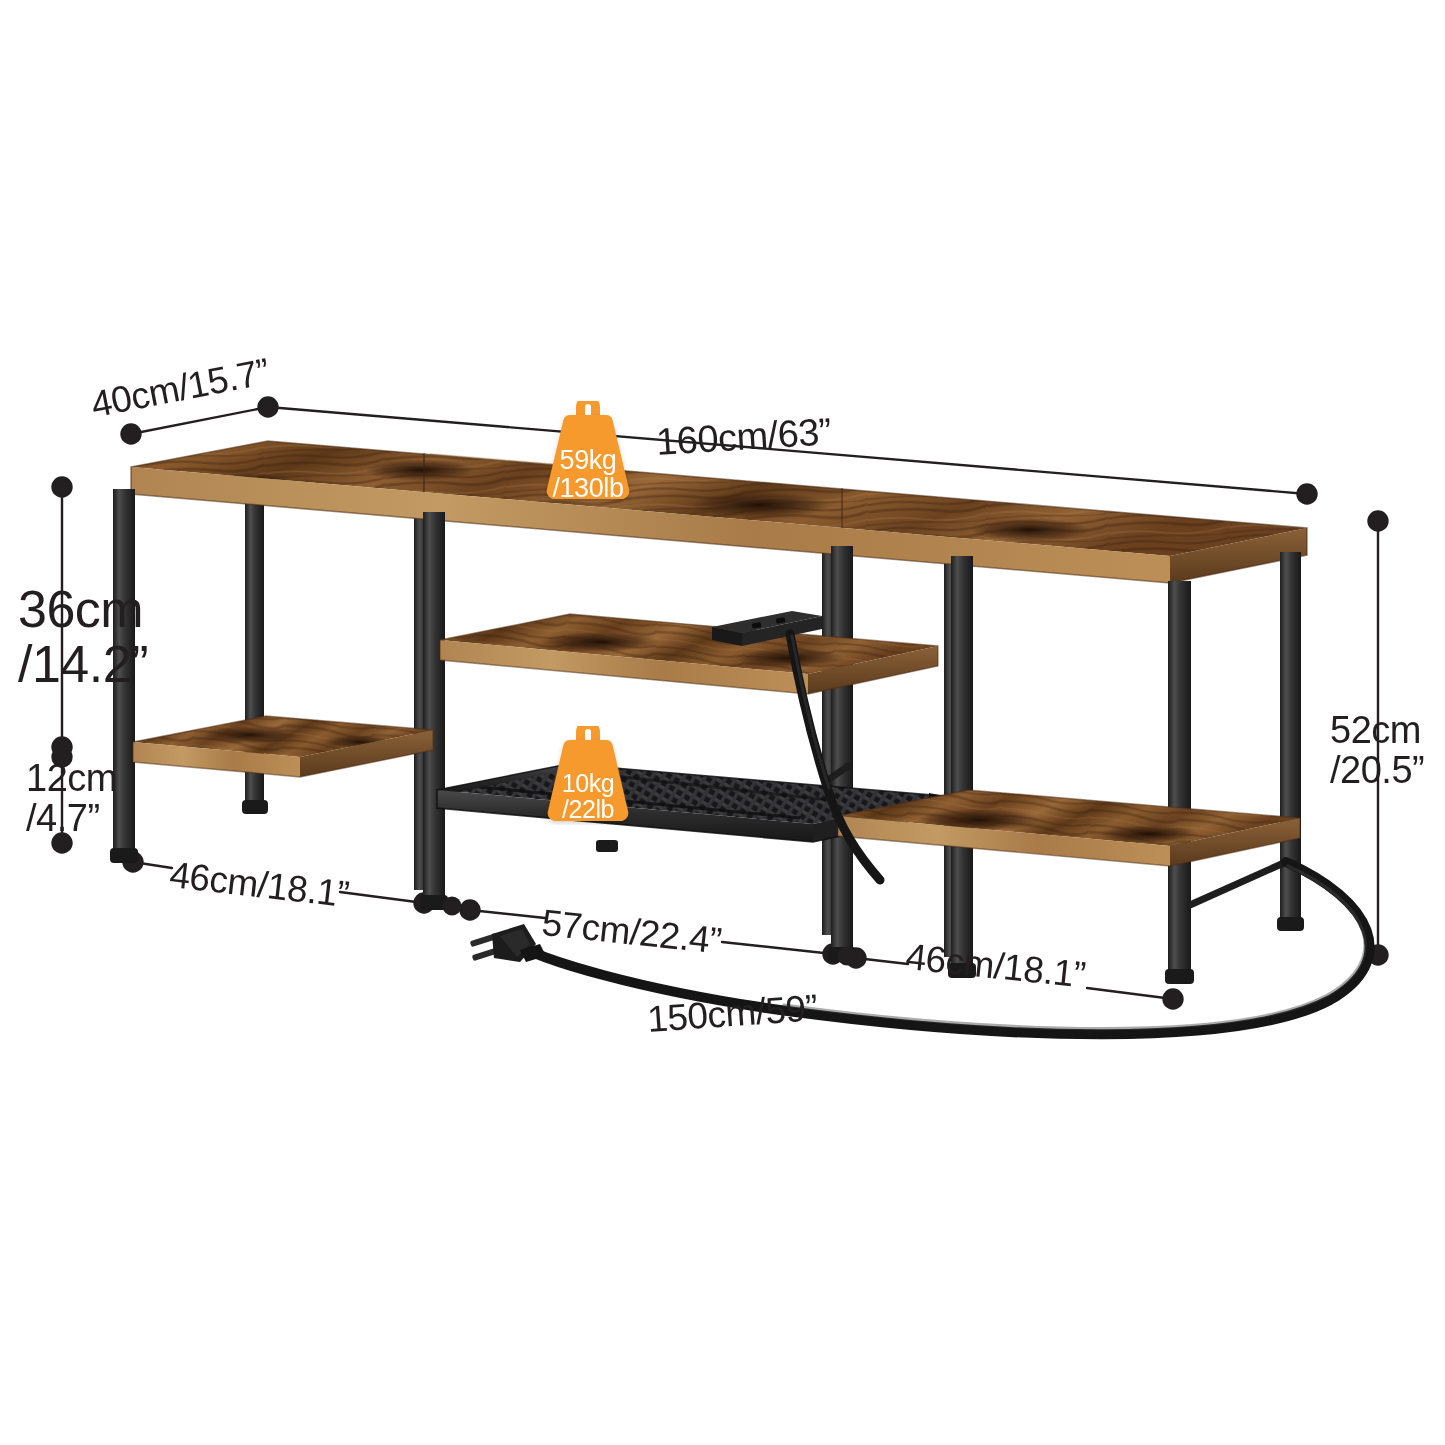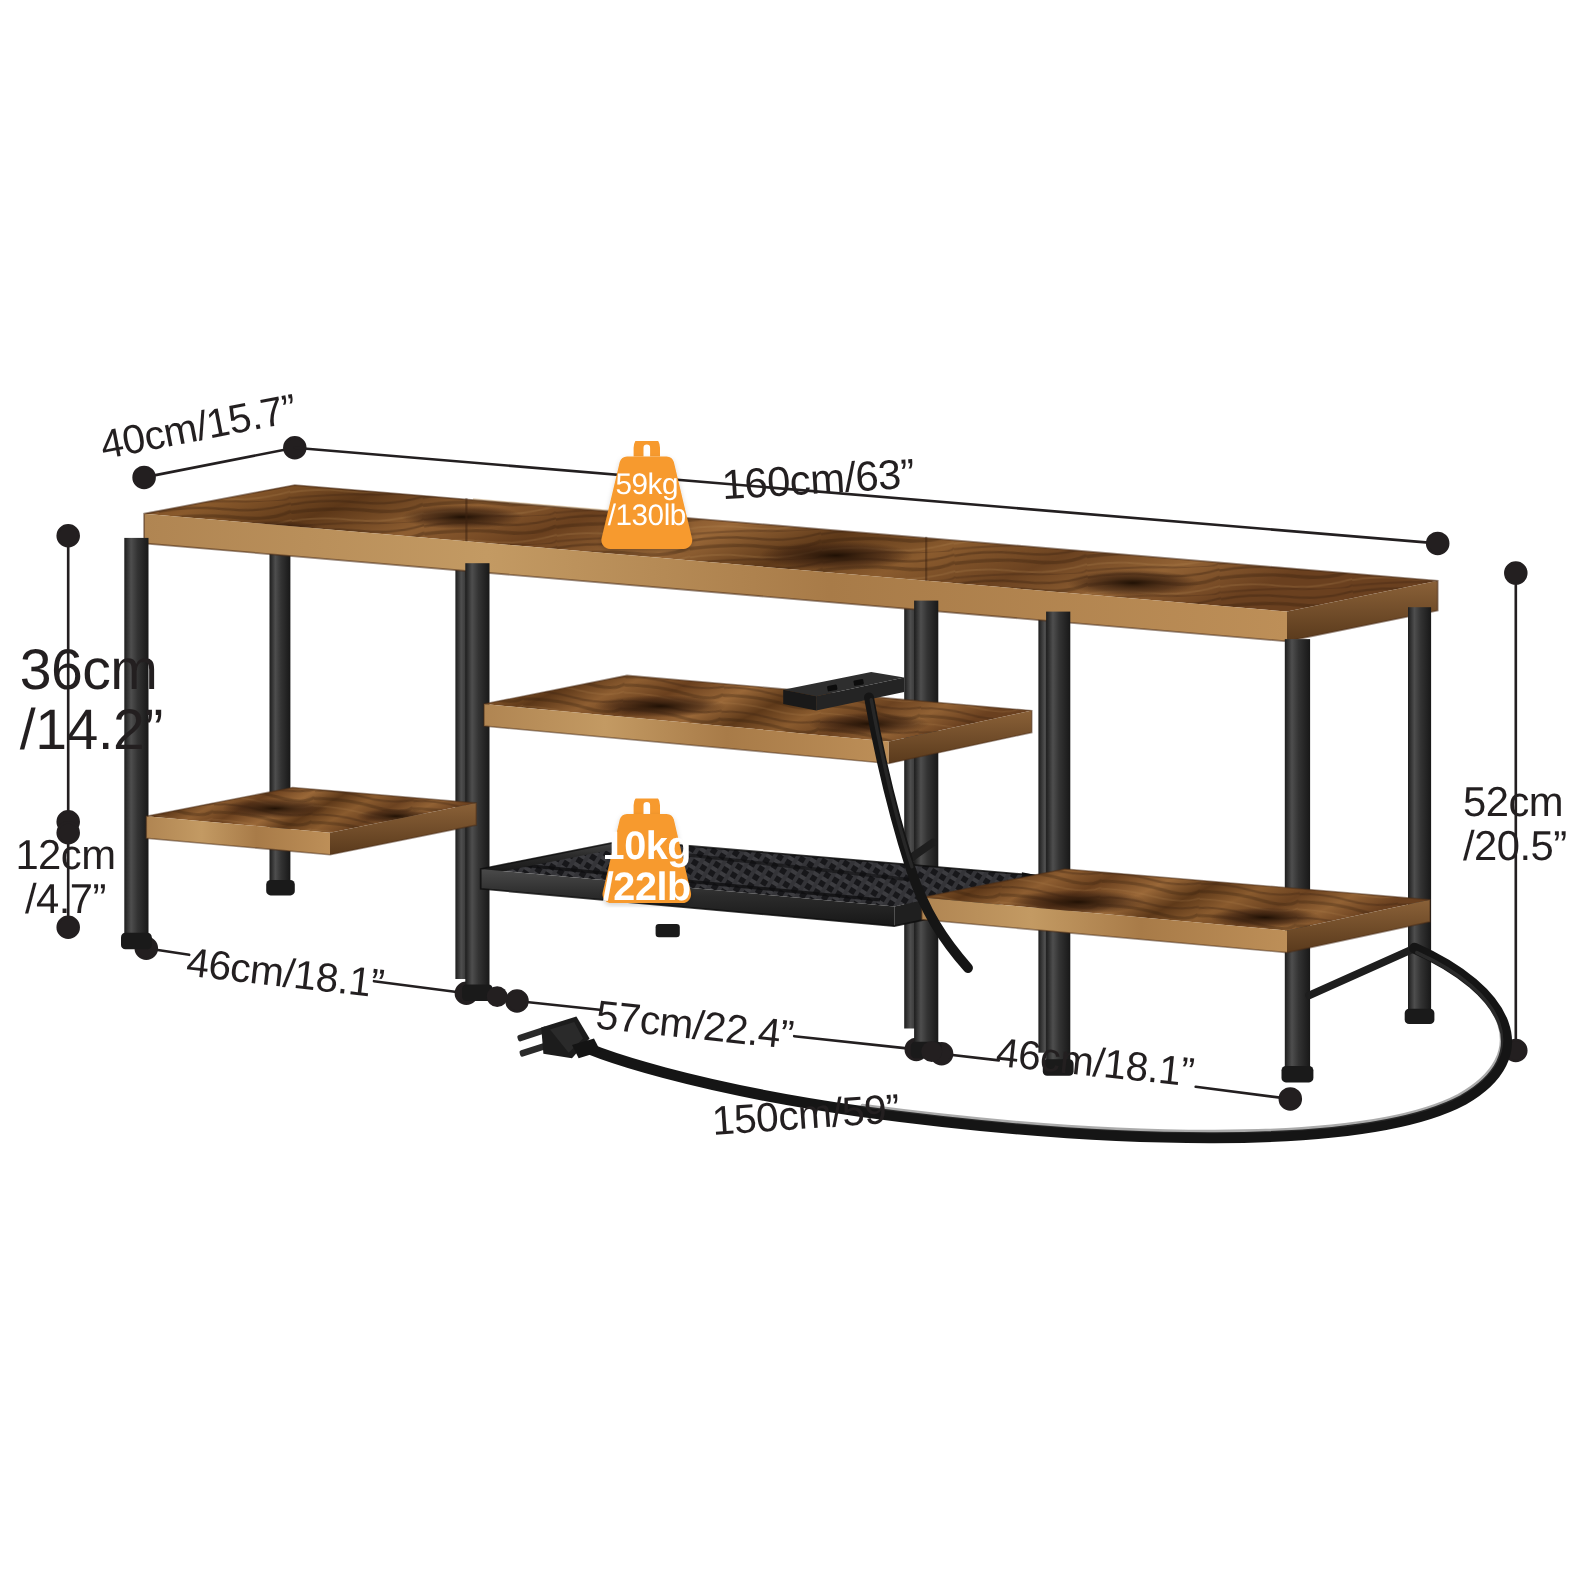--- a/index.html
+++ b/index.html
@@ -33,21 +33,21 @@
     color: #231f20;
     font-weight: 400;
     letter-spacing: -0.5px;
     white-space: pre-line;
     line-height: 1.06;
     user-select: none;
   }
   .dim-40   { left: 88px;  top: 386px;  font-size: 37px; transform: rotate(-11deg); transform-origin: left top; }
   .dim-160  { left: 655px; top: 422px;  font-size: 38px; transform: rotate(-3.5deg); transform-origin: left top; }
   .dim-36   { left: 18px;  top: 582px;  font-size: 52px; text-align: left; }
-  .dim-12   { left: 14px;  top: 758px;  font-size: 38px; text-align: center; }
+  .dim-12   { left: 26px;  top: 758px;  font-size: 38px; text-align: left; }
   .dim-52   { left: 1330px; top: 682px; font-size: 38px; text-align: left; margin-top: 28px; }
   .dim-46a  { left: 172px; top: 855px;  font-size: 37px; transform: rotate(6.5deg); transform-origin: left top; }
   .dim-57   { left: 544px; top: 903px;  font-size: 37px; transform: rotate(6deg); transform-origin: left top; }
   .dim-46b  { left: 908px; top: 937px;  font-size: 37px; transform: rotate(6deg); transform-origin: left top; }
   .dim-150  { left: 646px; top: 1000px; font-size: 37px; transform: rotate(-4deg); transform-origin: left top; }
 
   .badge {
     position: absolute;
     user-select: none;
   }
@@ -55,25 +55,26 @@
     position: absolute;
     left: 0;
     width: 100%;
     text-align: center;
     color: #ffffff;
     font-family: "Liberation Sans", sans-serif;
     font-weight: 400;
     line-height: 1.02;
     white-space: pre-line;
     letter-spacing: -0.4px;
+    margin-top: 20px;
   }
   #badge-top { left: 536px; top: 401px; width: 104px; height: 102px; }
   #badge-top .badge-text { top: 26px; font-size: 27px; }
   #badge-bottom { left: 538px; top: 726px; width: 100px; height: 99px; }
-  #badge-bottom .badge-text { top: 25px; font-size: 36px; font-weight: bold; }
+  #badge-bottom .badge-text { top: 25px; font-size: 25px; }
 </style>
 </head>
 <body>
 
 <div id="stage">
 
   <svg id="scene" viewBox="0 0 1445 1445">
     <defs>
 
       <linearGradient id="woodTopG" x1="0" y1="0" x2="1" y2="0.25">

